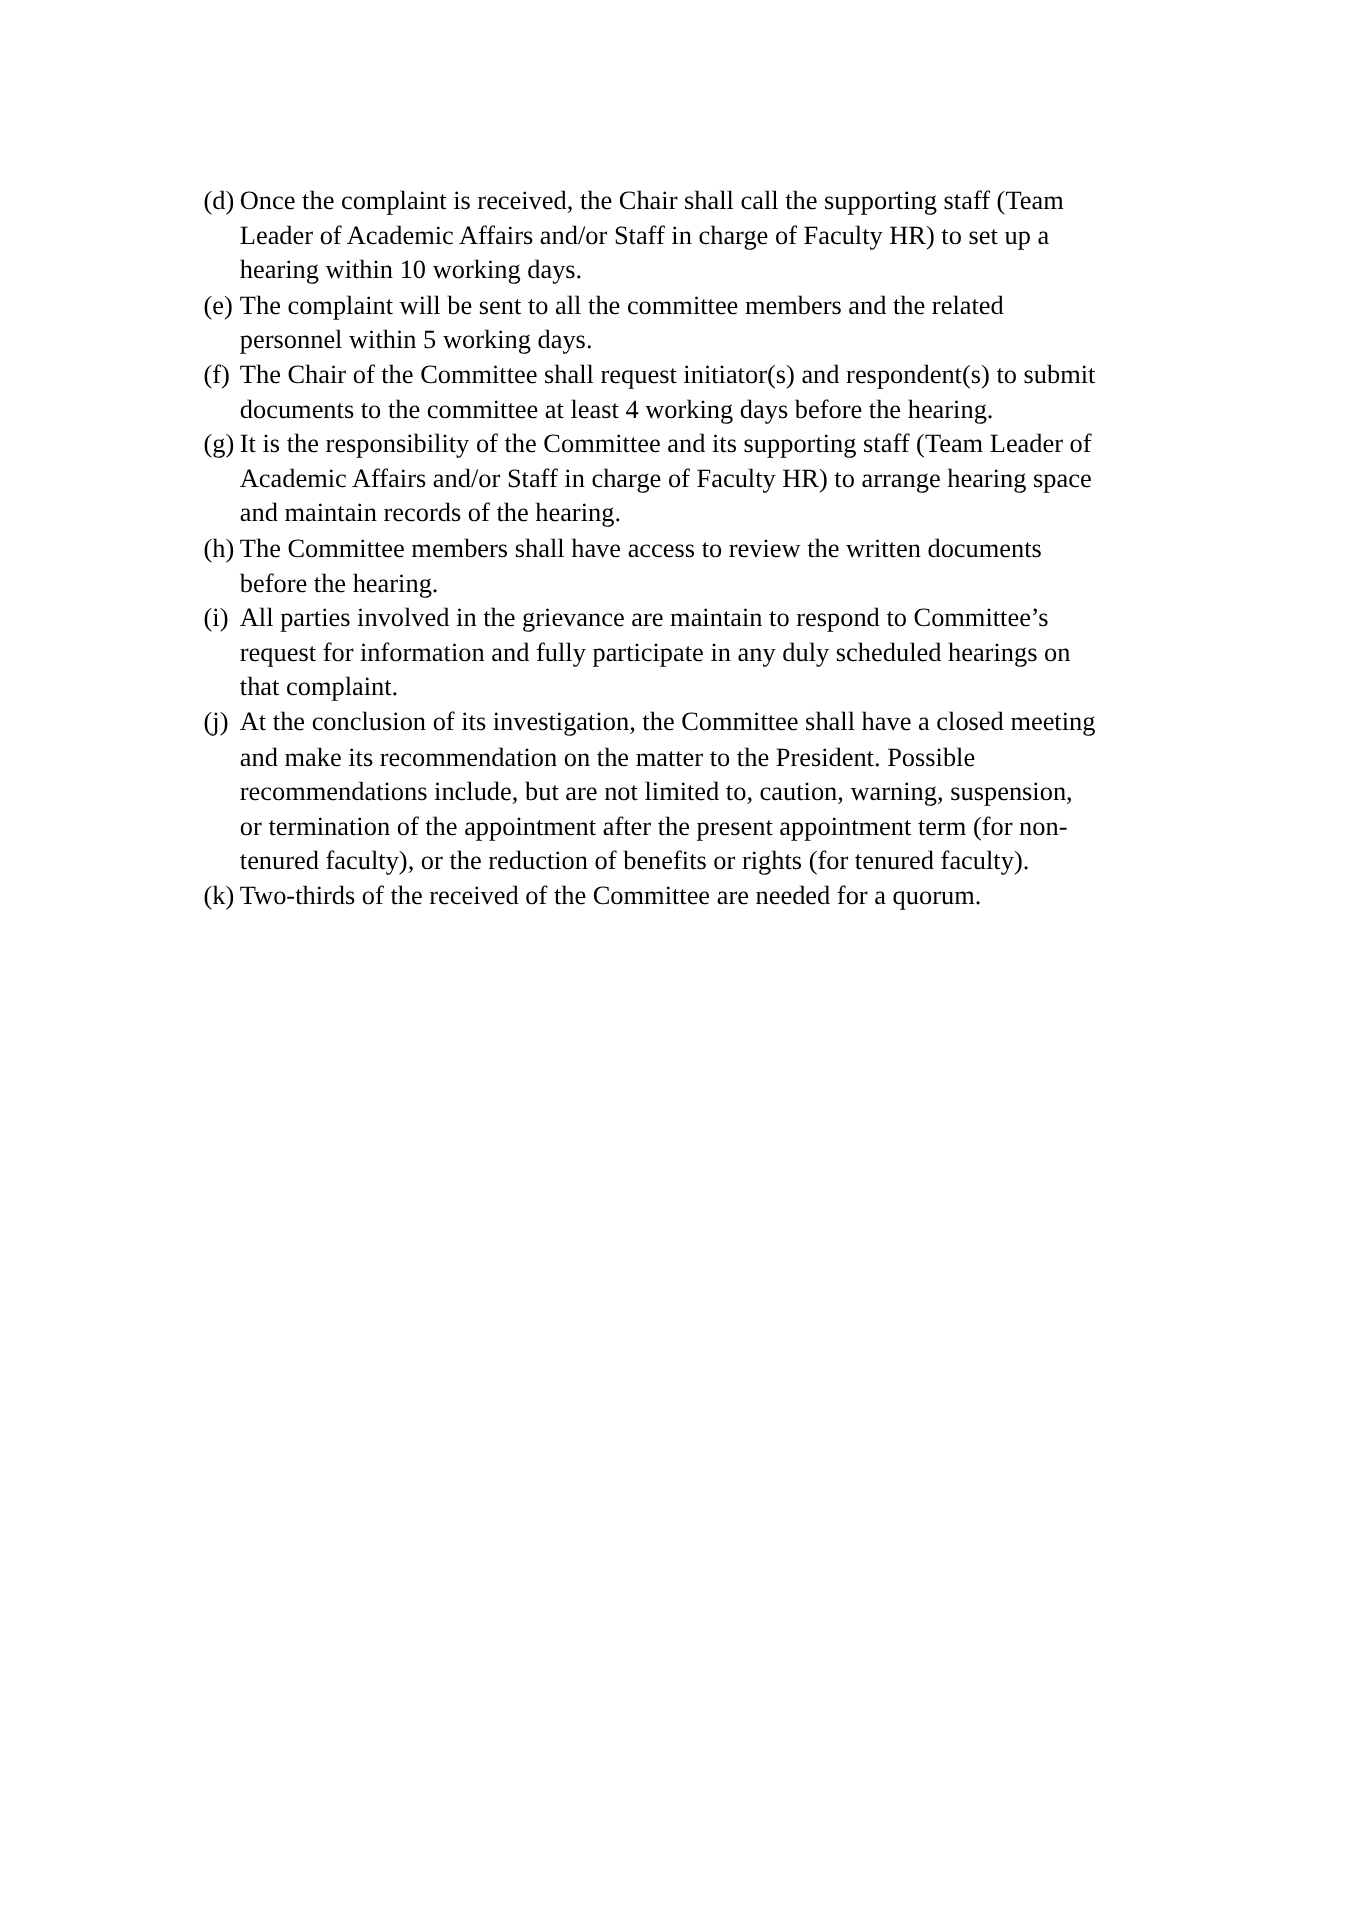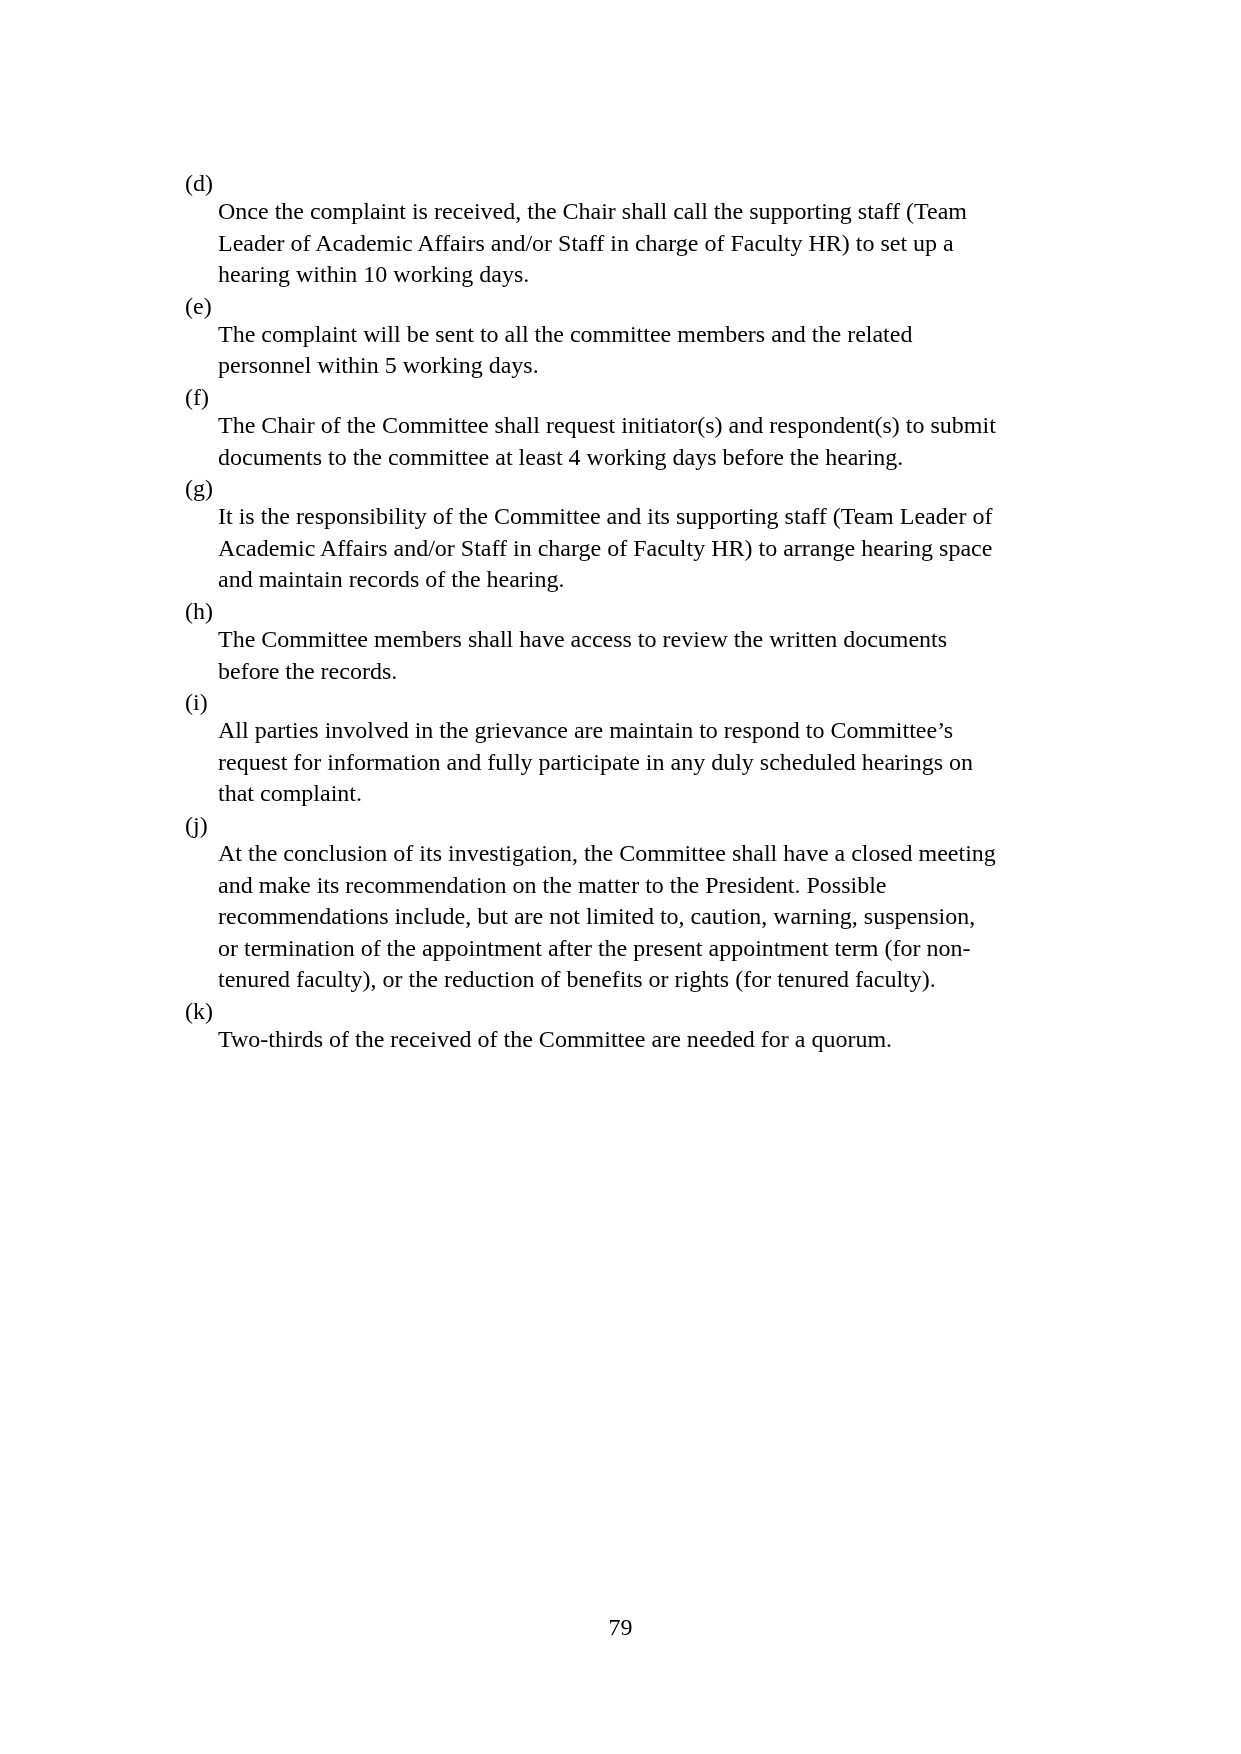--- a/index.html
+++ b/index.html
@@ -32,21 +32,20 @@
     display: flex;
     align-items: flex-start;
   }
   .item .label {
     flex: 0 0 33px;
     white-space: nowrap;
   }
   .item .text {
     flex: 1;
     white-space: pre-line;
-    margin-top: 28px;
   }
   .pagenum {
     position: absolute;
     top: 1612px;
     left: 0;
     width: 100%;
     text-align: center;
     font-size: 24px;
     line-height: 31.6px;
   }
@@ -75,21 +74,21 @@
     </div>
       <div class="item">
       <span class="label">(g)</span>
       <span class="text">It is the responsibility of the Committee and its supporting staff (Team Leader of
 Academic Affairs and/or Staff in charge of Faculty HR) to arrange hearing space
 and maintain records of the hearing.</span>
     </div>
       <div class="item">
       <span class="label">(h)</span>
       <span class="text">The Committee members shall have access to review the written documents
-before the records.</span>
+before the hearing.</span>
     </div>
       <div class="item">
       <span class="label">(i)</span>
       <span class="text">All parties involved in the grievance are maintain to respond to Committee’s
 request for information and fully participate in any duly scheduled hearings on
 that complaint.</span>
     </div>
       <div class="item">
       <span class="label">(j)</span>
       <span class="text">At the conclusion of its investigation, the Committee shall have a closed meeting
@@ -97,15 +96,14 @@
 recommendations include, but are not limited to, caution, warning, suspension,
 or termination of the appointment after the present appointment term (for non-
 tenured faculty), or the reduction of benefits or rights (for tenured faculty).</span>
     </div>
       <div class="item">
       <span class="label">(k)</span>
       <span class="text">Two-thirds of the received of the Committee are needed for a quorum.</span>
     </div>
     </div>
 
-  <div class="pagenum">79</div>
 
 </div>
 
 </body></html>

